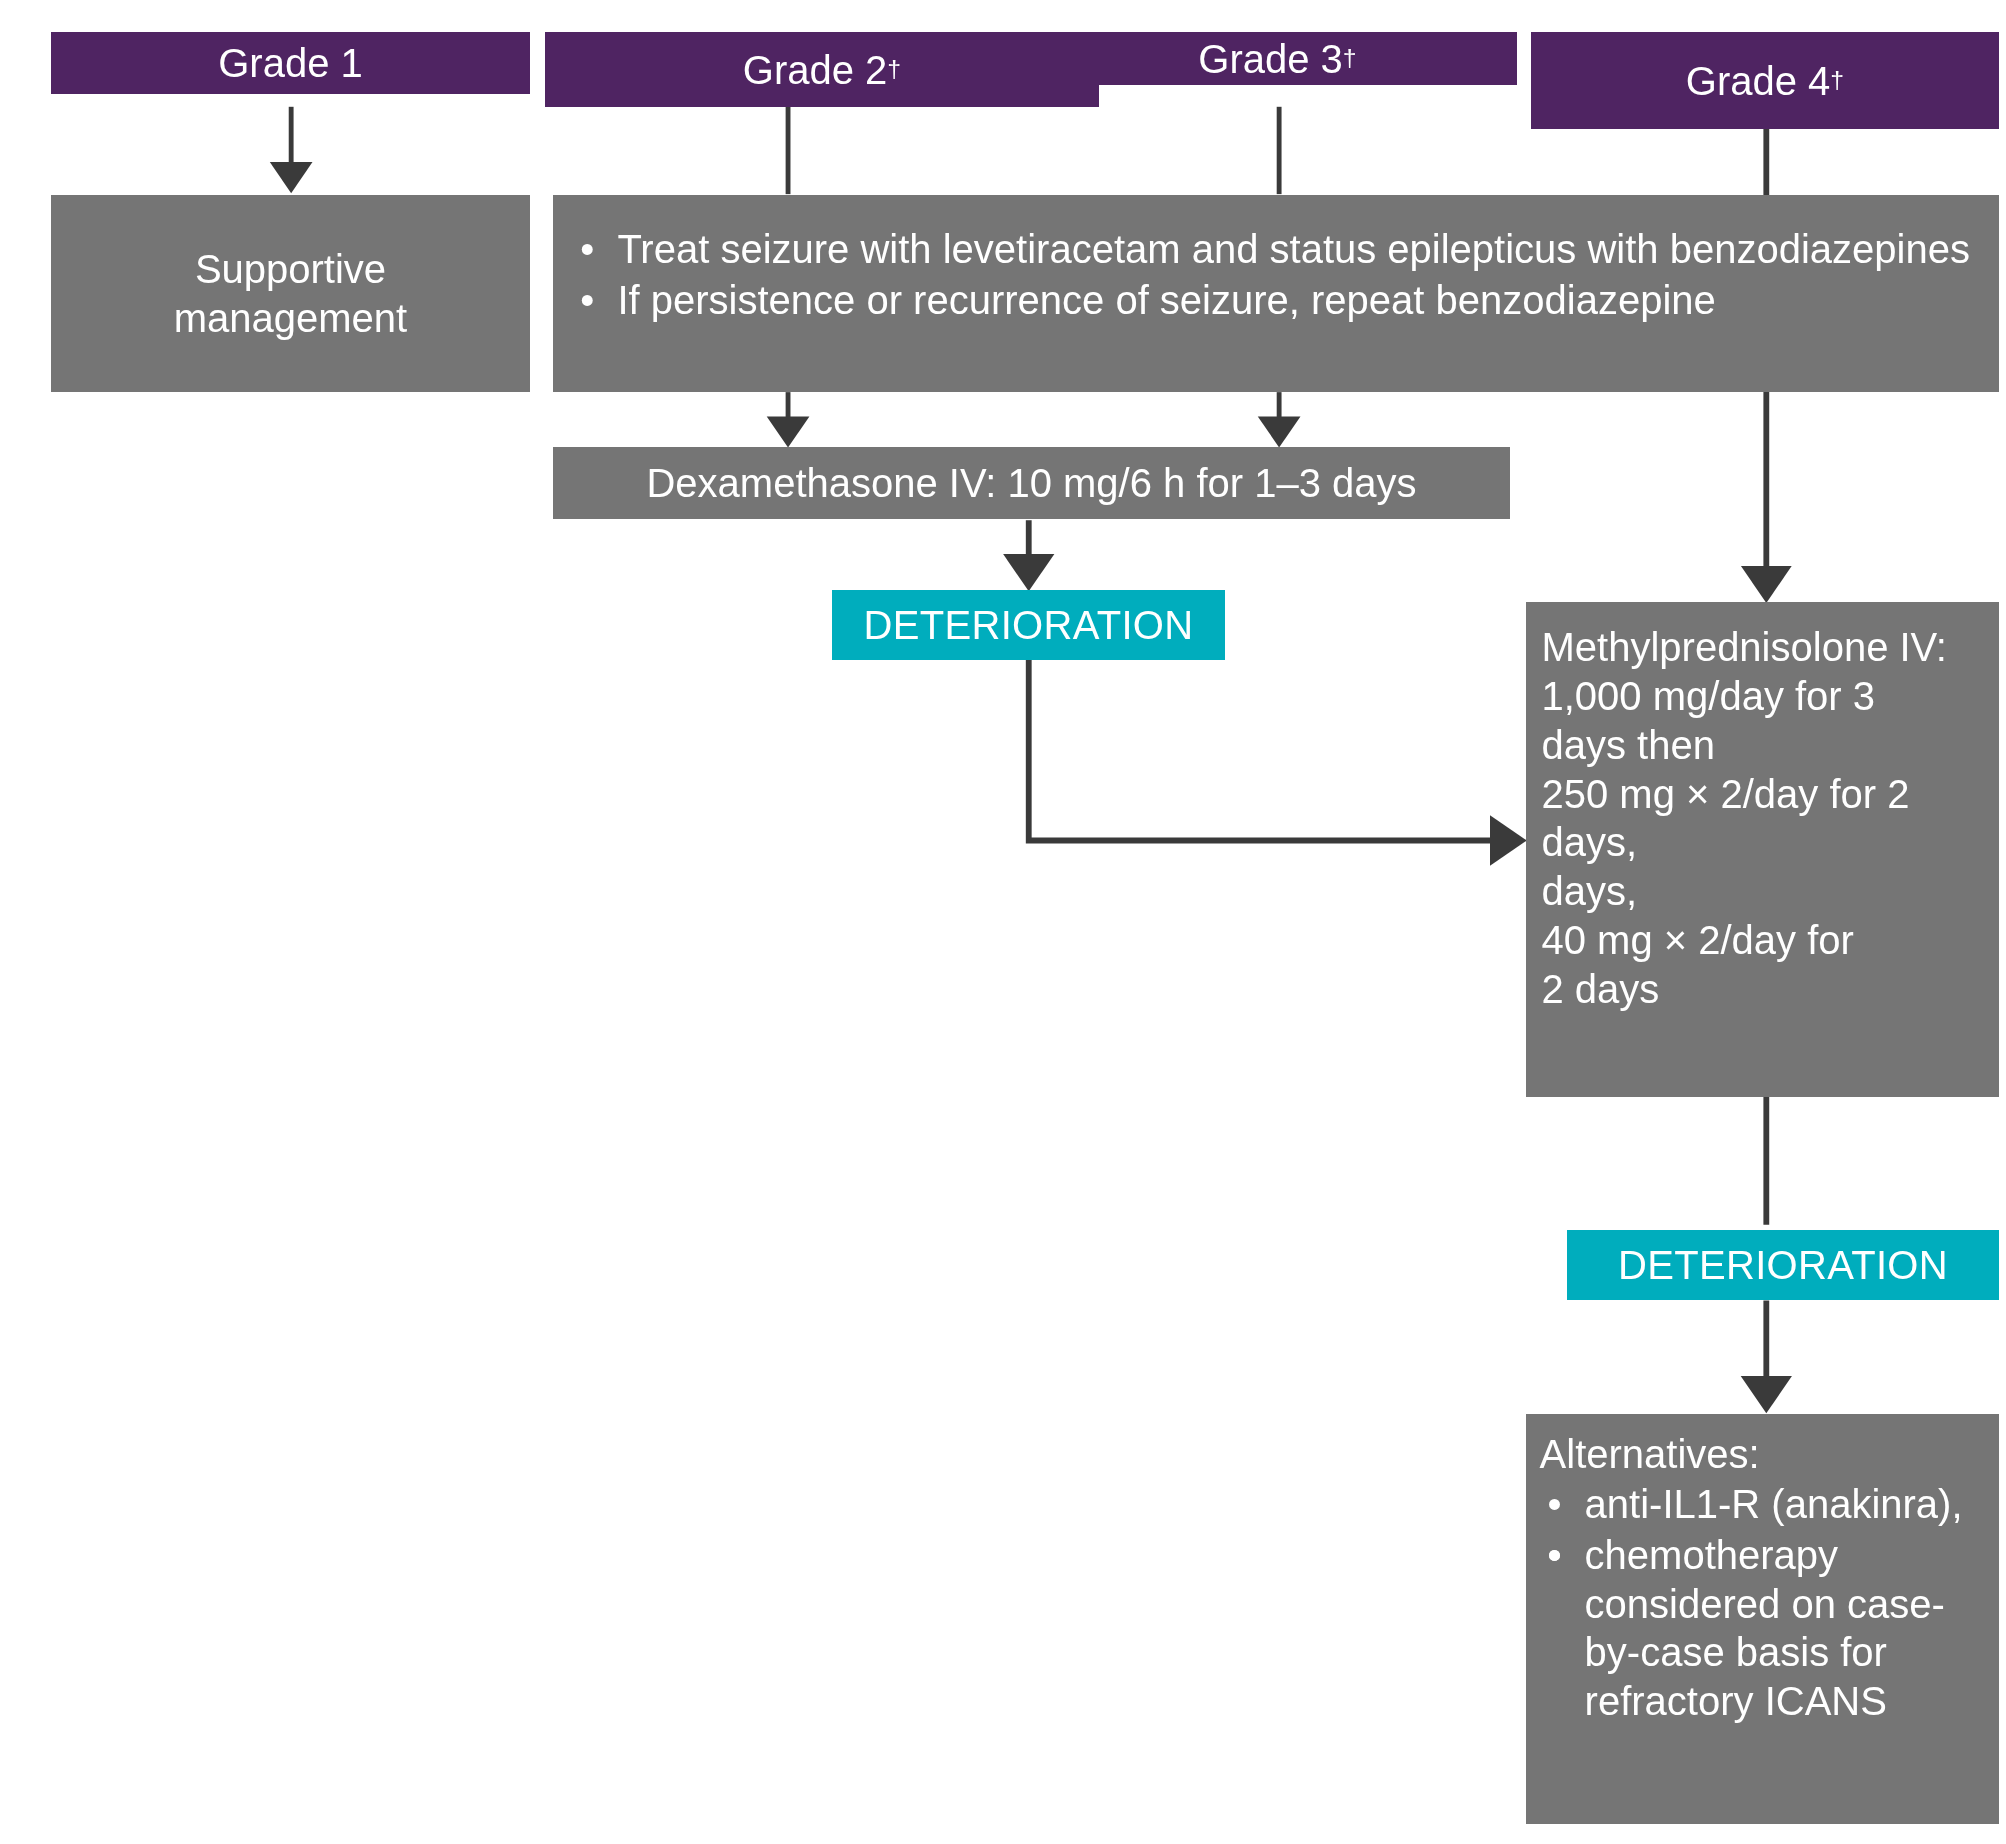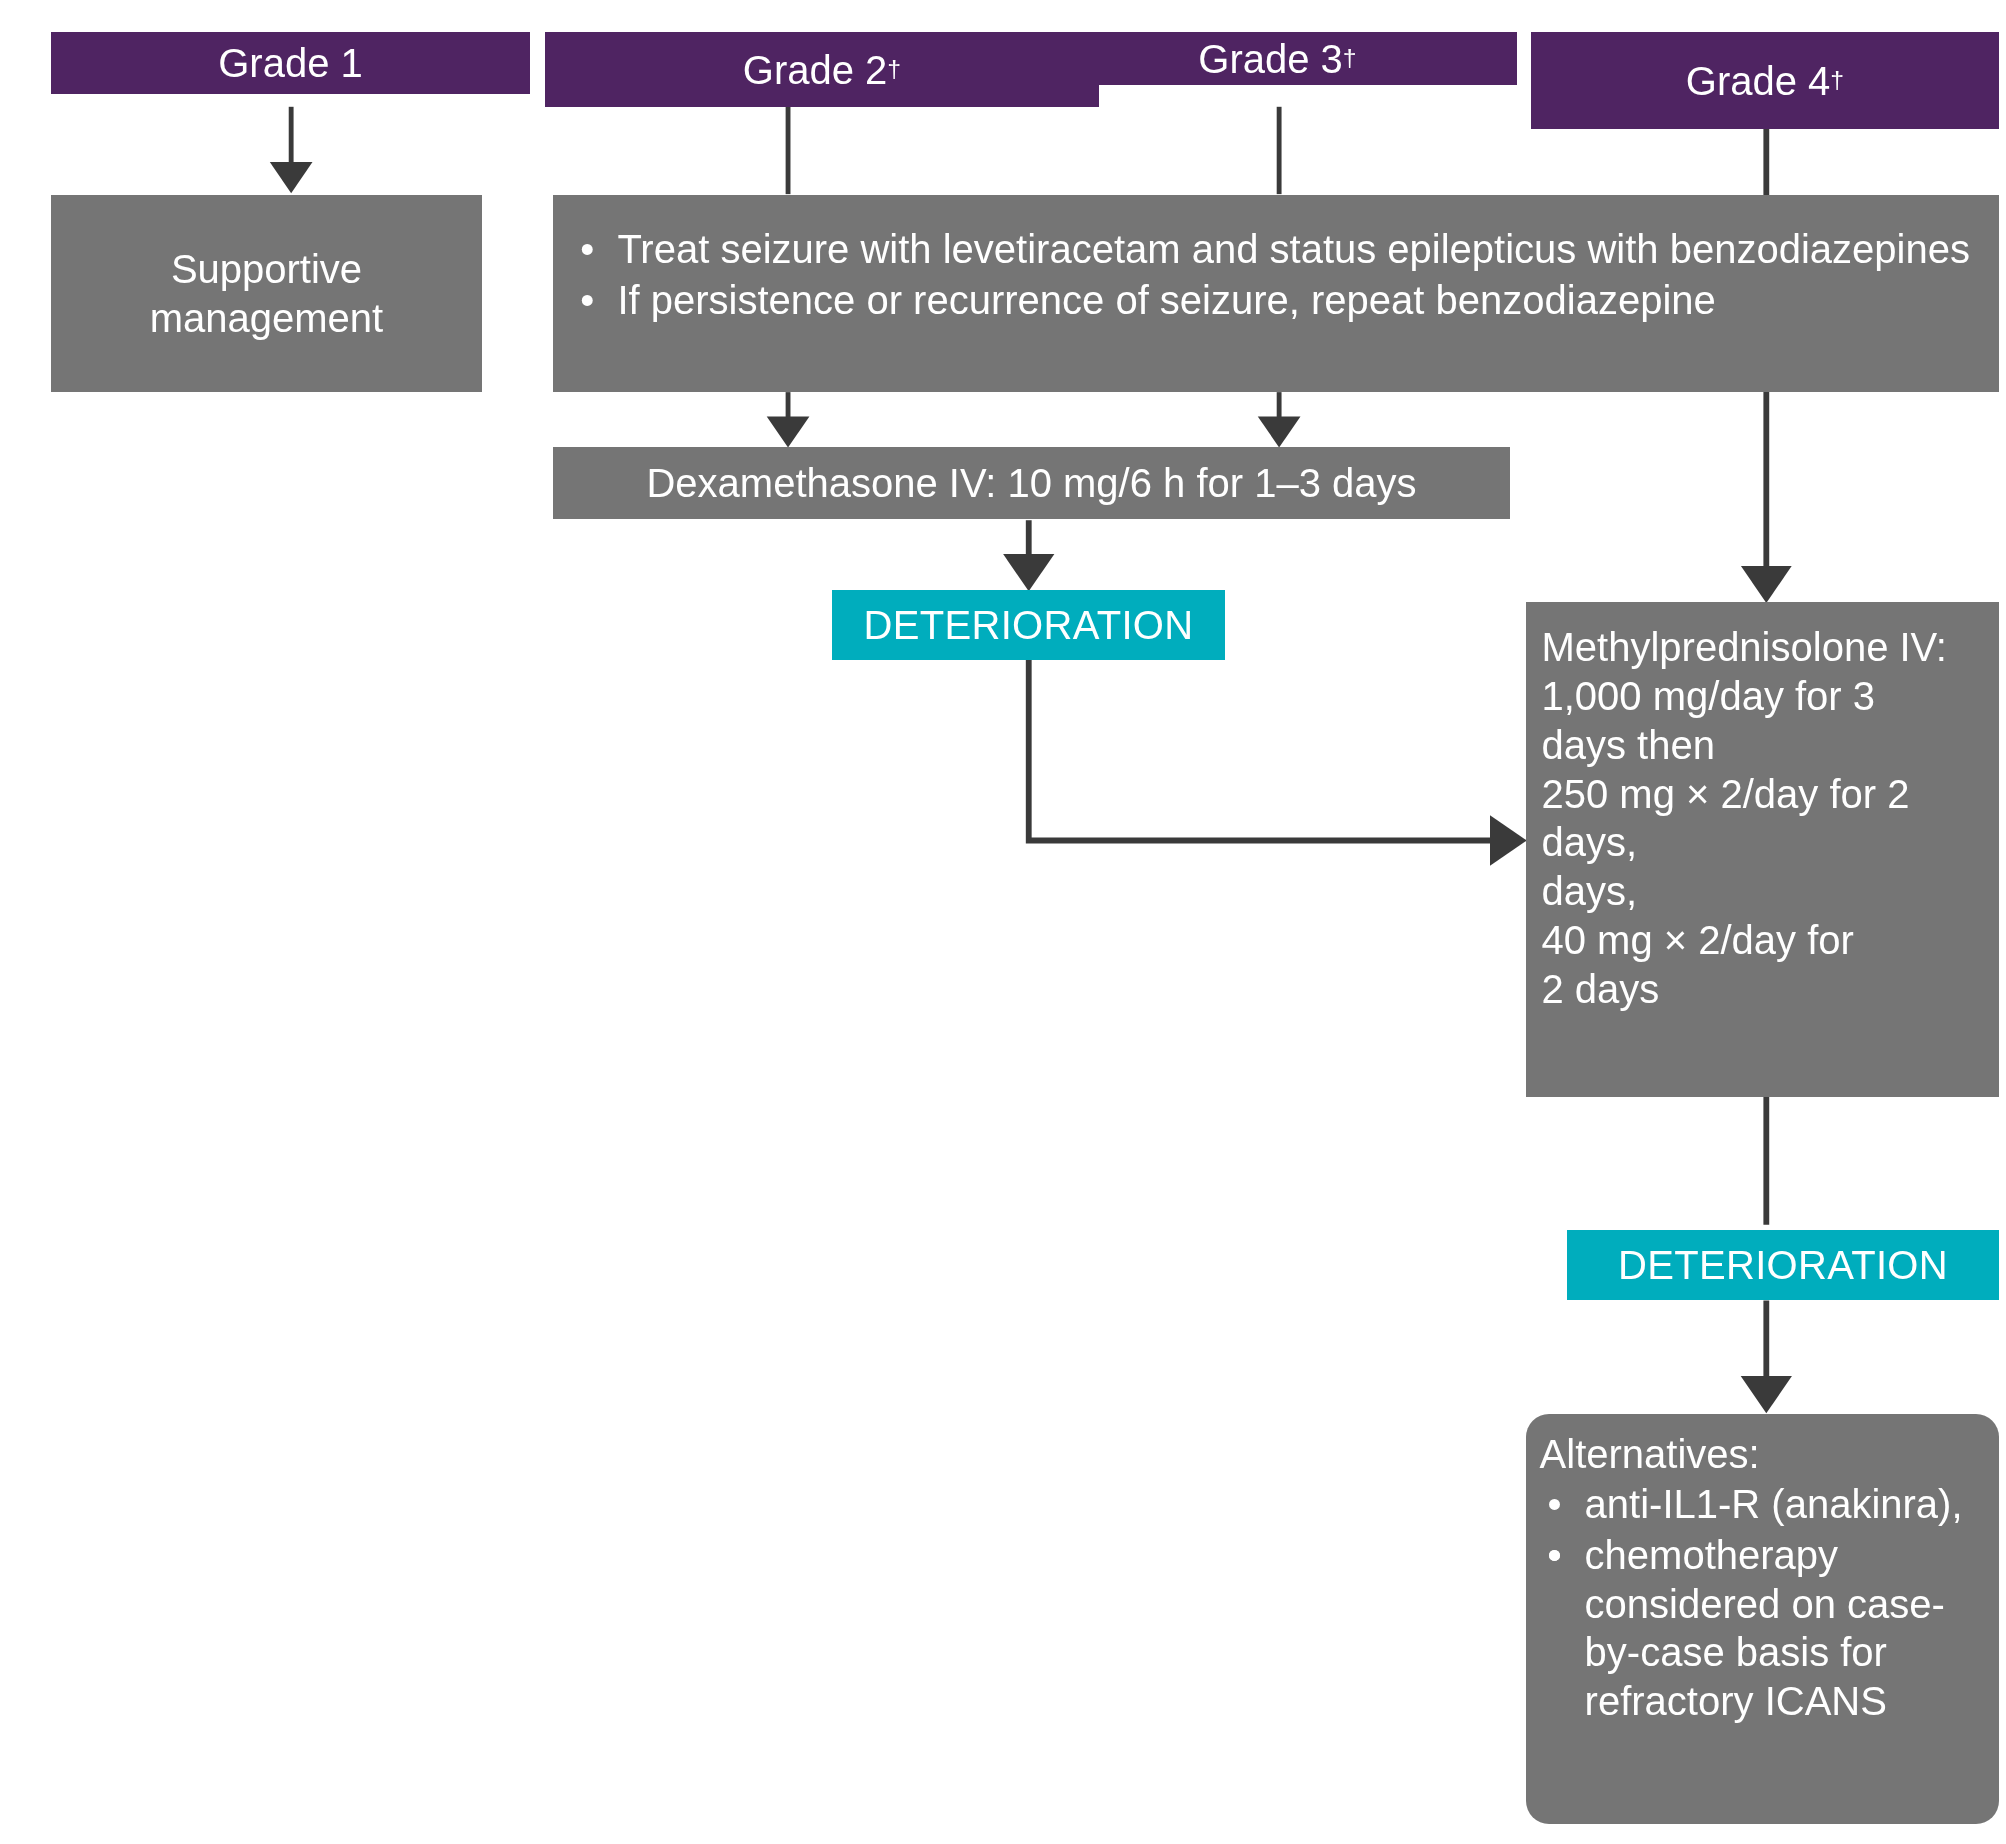--- a/index.html
+++ b/index.html
@@ -122,21 +122,21 @@
 <div class="node header-box" style="left:1038px; top:32px; width:479px; height:53px;">
   <span>Grade 3</span>
     <sup class="dagger">†</sup>
 </div>
 
 <div class="node header-box" style="left:1531px; top:32px; width:468px; height:97px;">
   <span>Grade 4</span>
     <sup class="dagger">†</sup>
 </div>
 
-<div class="node gray-box center" style="left:51px; top:195px; width:431px; height:197px; flex-direction:column;">
+<div class="node gray-box center" style="left:51px; top:195px; width:479px; height:197px; flex-direction:column;">
   <span class="plain-line">Supportive</span>
   <span class="plain-line">management</span>
 </div>
 
 <div class="node gray-box" style="left:553px; top:195px; width:1446px; height:197px; padding:30px 25px 0 19.4px;">
   <ul class="bullet-list">
     <li>
       <span class="dot">•</span>
       <span>Treat seizure with levetiracetam and status epilepticus with benzodiazepines</span>
     </li>
@@ -163,21 +163,21 @@
   <span class="plain-line">days,</span>
   <span class="plain-line">days,</span>
   <span class="plain-line">40 mg × 2/day for</span>
   <span class="plain-line">2 days</span>
 </div>
 
 <div class="node teal-box" style="left:1567px; top:1230px; width:432px; height:70px;">
   <span>DETERIORATION</span>
 </div>
 
-<div class="node gray-box" style="left:1526px; top:1414px; width:473px; height:410px; padding:15.5px 11.6px 0 13.6px;border-radius:23px;">
+<div class="node gray-box" style="left:1526px; top:1414px; width:473px; height:410px; padding:15.5px 11.6px 0 13.6px;">
   <span class="plain-line">Alternatives:</span>
   <ul class="bullet-list" style="margin-top:1.9px;">
     <li>
       <span class="dot">•</span>
       <span>anti-IL1-R (anakinra),</span>
     </li>
     <li>
       <span class="dot">•</span>
     </li>
     <li>

